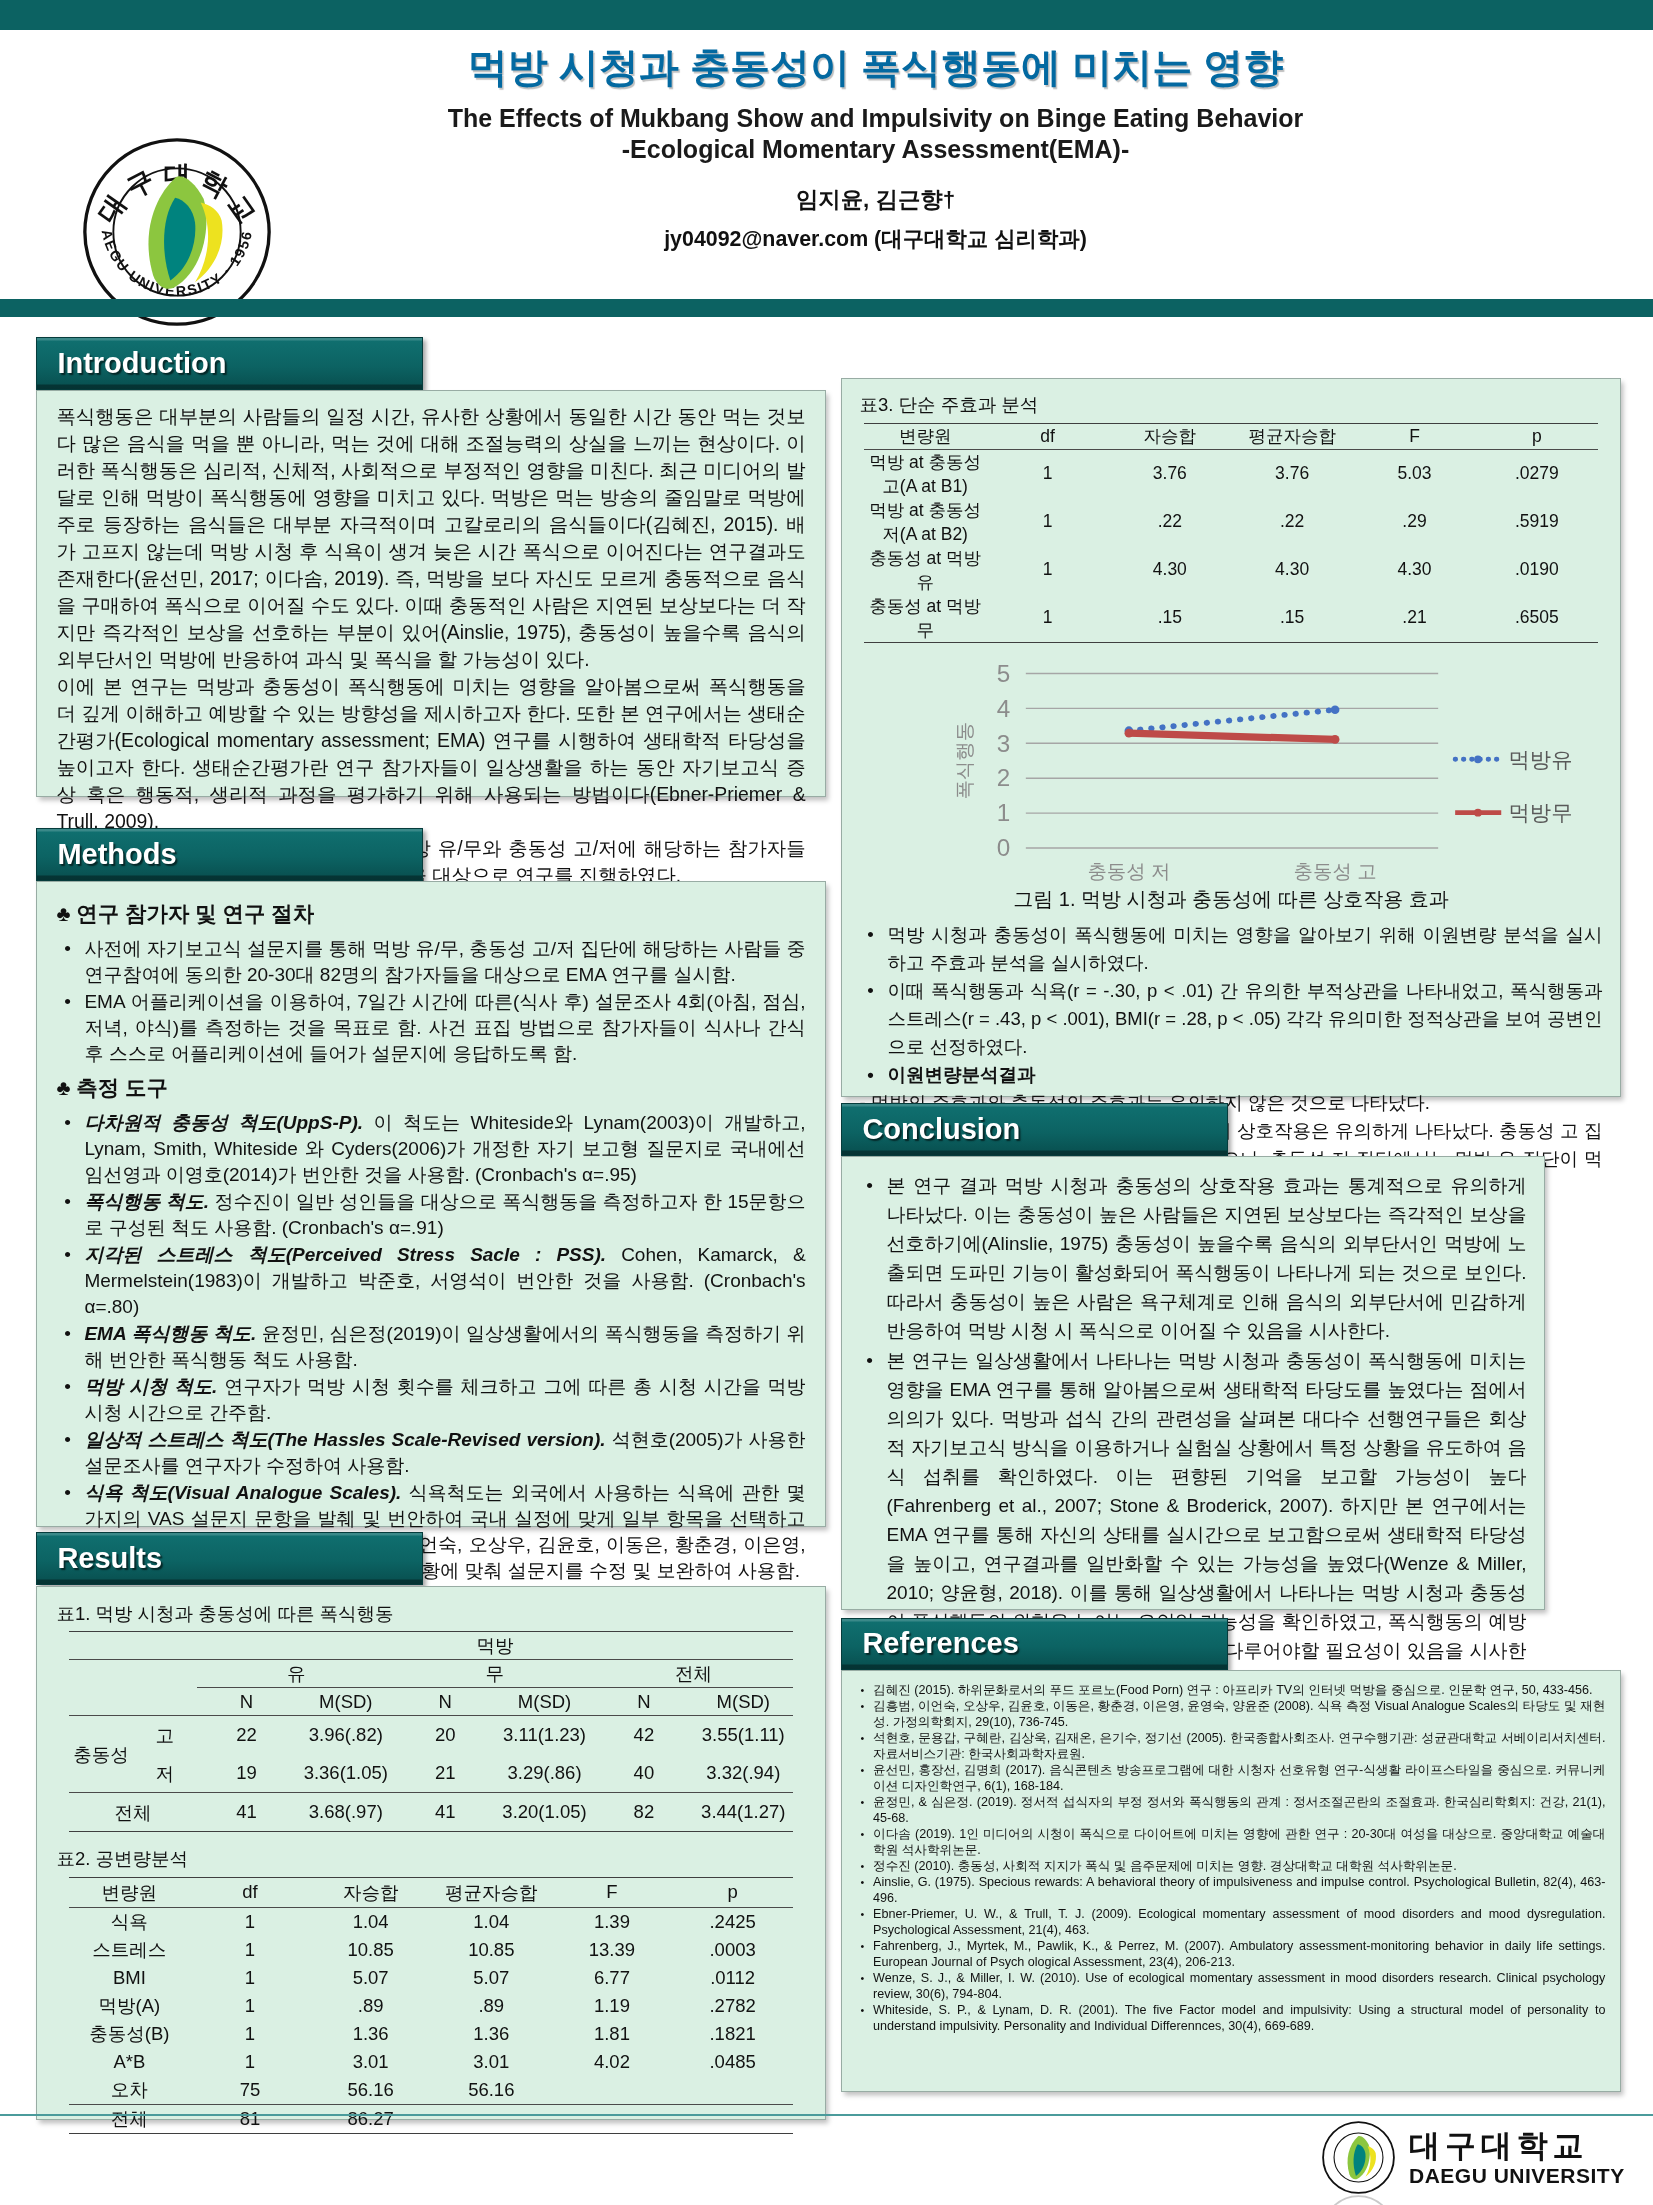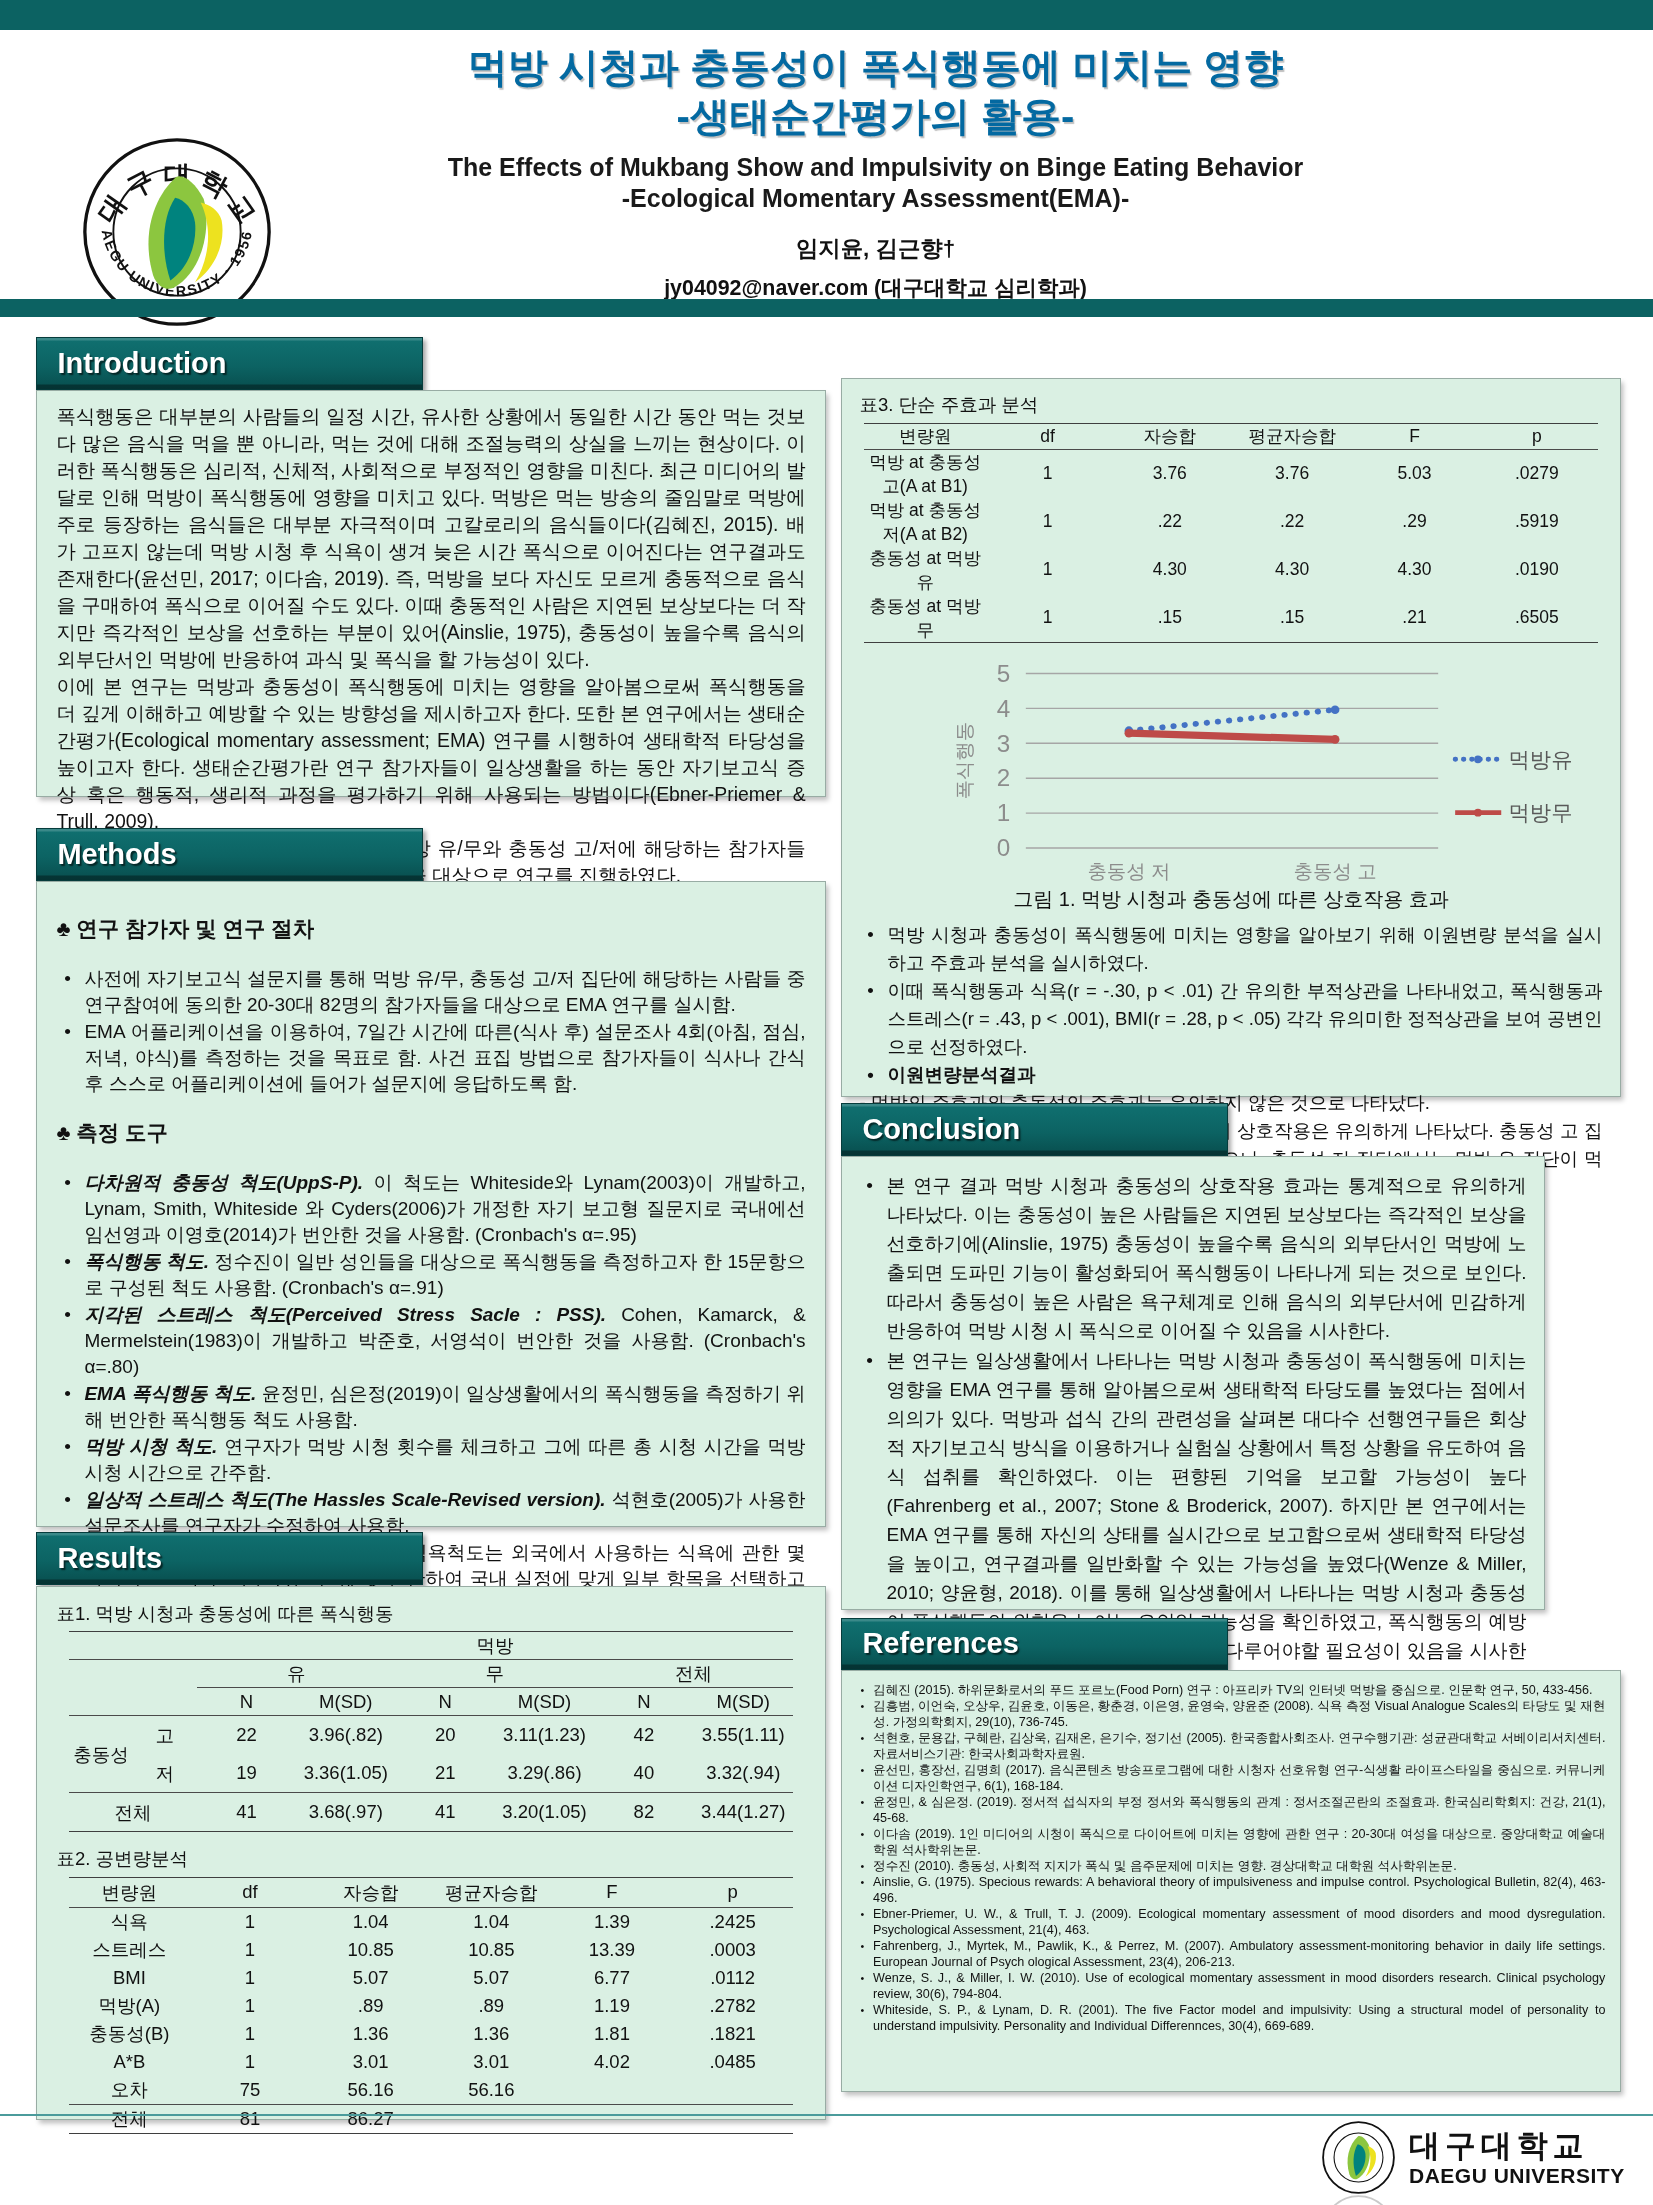--- a/index.html
+++ b/index.html
@@ -33,21 +33,21 @@
   .panel{position:absolute;background:#DAF0E3;border:1.5px solid #98ACA4;box-sizing:border-box;
     box-shadow:2.9px 3.9px 4.9px rgba(0,0,0,0.25);}
   .panel.intro{left:36px;top:390px;width:790px;height:407px;padding:11.7px 19.4px;}
   .panel.methods{left:36px;top:881px;width:790px;height:646px;padding:10.7px 19.4px;}
   .panel.results{left:36px;top:1586px;width:790px;height:534px;padding:9.7px 19.4px;}
   .panel.rightbox{left:841px;top:378px;width:780px;height:719px;padding:8.8px 17.5px;}
   .panel.conclusion{left:841px;top:1156px;width:704px;height:454px;padding:13.6px 17.5px;}
   .panel.refs{left:841px;top:1670px;width:780px;height:422px;padding:10.7px 14.6px;}
 
   .para{font-size:19.4px;line-height:27px;text-align:justify;}
-  .sub-title{font-size:21.4px;font-weight:bold;line-height:31px;margin:21px 0;}
+  .sub-title{font-size:21.4px;font-weight:bold;line-height:31px;margin:6px 0;}
   .m-bullet{position:relative;font-size:19px;line-height:26px;text-align:justify;padding-left:28px;margin:1px 0;}
   .m-bullet::before{content:"\2022";position:absolute;left:7.8px;top:0;}
   .m-bullet .lead{font-weight:bold;font-style:italic;}
 
   .tbl-caption{font-size:18.5px;line-height:27px;margin:2.9px 0 4.9px 0;}
   table{border-collapse:collapse;border-top:1.9px solid #3f3f3f;border-bottom:1.9px solid #3f3f3f;
     margin:2.9px auto 12.6px auto;table-layout:fixed;}
   th,td{font-weight:normal;text-align:center;font-size:18.5px;padding:0 2.9px;overflow:hidden;}
   .t1{width:724px;}
   .t1 th{height:27px;}
@@ -102,21 +102,20 @@
   <text font-size="30" font-weight="bold" fill="#111" letter-spacing="4"><textPath href="#arcBot" startOffset="50%" text-anchor="middle">DAEGU UNIVERSITY · 1956 ·</textPath></text>
   <g>
     <path d="M198,84 C146,132 126,212 150,292 C158,314 176,324 192,318 C258,282 272,182 256,130 C238,96 214,78 198,84 Z" fill="#8CC63F"></path>
     <path d="M196,128 C168,170 166,242 186,302 C228,272 242,220 238,180 C234,152 216,132 196,128 Z" fill="#00837E"></path>
     <path d="M250,138 C274,190 270,252 238,306 C284,272 302,220 294,176 C288,154 268,142 250,138 Z" fill="#EDE21F"></path>
   </g>
 </svg>
 
 <div class="head">
   <div class="t-kr">먹방 시청과 충동성이 폭식행동에 미치는 영향</div>
-  <div class="t-kr">-생태순간평가의 활용-</div>
   <div class="t-en first">The Effects of Mukbang Show and Impulsivity on Binge Eating Behavior</div>
   <div class="t-en">-Ecological Momentary Assessment(EMA)-</div>
   <div class="authors">임지윤, 김근향†</div>
   <div class="contact">jy04092@naver.com  (대구대학교 심리학과)</div>
 </div>
 
 <div class="sep"></div>
 
 <div class="sec-header" style="left:36px;top:337px;">
   <span>Introduction</span>

